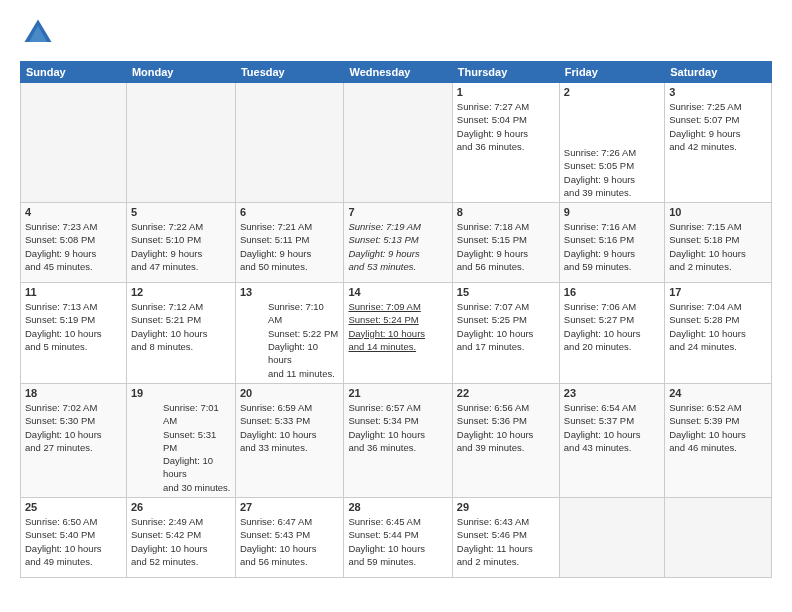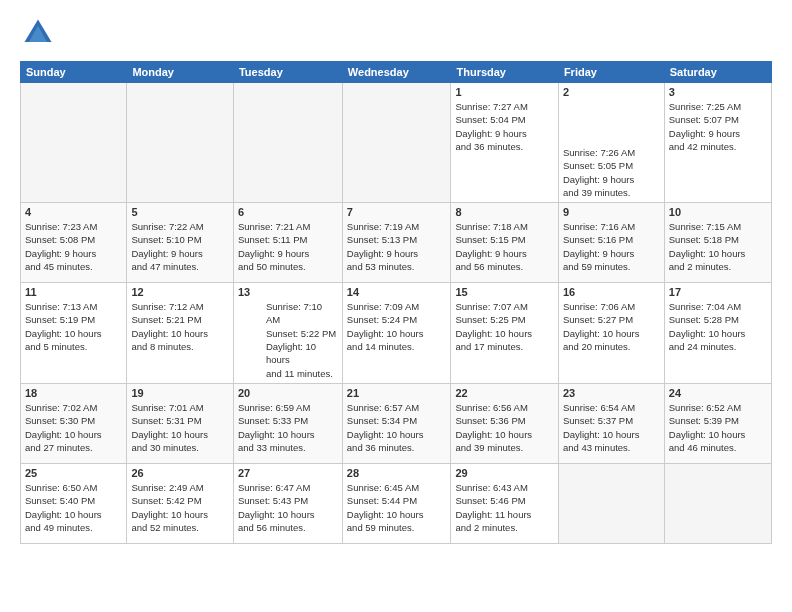--- a/index.html
+++ b/index.html
@@ -169,21 +169,21 @@
           </td>
           <td>
             <div class="day-num">6</div>
             <div class="day-info" style="white-space: pre-line;">Sunrise: 7:21 AM
 Sunset: 5:11 PM
 Daylight: 9 hours
 and 50 minutes.</div>
           </td>
           <td>
             <div class="day-num">7</div>
-            <div class="day-info" style="white-space: pre-line;">Sunrise: 7:19 AM
+            <div class="day-info" style="white-space: pre-line; font-style: italic;">Sunrise: 7:19 AM
 Sunset: 5:13 PM
 Daylight: 9 hours
 and 53 minutes.</div>
           </td>
           <td>
             <div class="day-num">8</div>
             <div class="day-info" style="white-space: pre-line;">Sunrise: 7:18 AM
 Sunset: 5:15 PM
 Daylight: 9 hours
 and 56 minutes.</div>
@@ -220,21 +220,21 @@
           </td>
           <td>
             <div class="day-num">13</div>
             <div class="day-info" style="white-space: pre-line; margin-left: 28px;">Sunrise: 7:10 AM
 Sunset: 5:22 PM
 Daylight: 10 hours
 and 11 minutes.</div>
           </td>
           <td>
             <div class="day-num">14</div>
-            <div class="day-info" style="white-space: pre-line;">Sunrise: 7:09 AM
+            <div class="day-info" style="white-space: pre-line; text-decoration: underline;">Sunrise: 7:09 AM
 Sunset: 5:24 PM
 Daylight: 10 hours
 and 14 minutes.</div>
           </td>
           <td>
             <div class="day-num">15</div>
             <div class="day-info" style="white-space: pre-line;">Sunrise: 7:07 AM
 Sunset: 5:25 PM
 Daylight: 10 hours
 and 17 minutes.</div>
@@ -257,21 +257,21 @@
         <tr>
           <td>
             <div class="day-num">18</div>
             <div class="day-info" style="white-space: pre-line;">Sunrise: 7:02 AM
 Sunset: 5:30 PM
 Daylight: 10 hours
 and 27 minutes.</div>
           </td>
           <td>
             <div class="day-num">19</div>
-            <div class="day-info" style="white-space: pre-line;">Sunrise: 7:01 AM
+            <div class="day-info" style="white-space: pre-line; margin-left: 32px;">Sunrise: 7:01 AM
 Sunset: 5:31 PM
 Daylight: 10 hours
 and 30 minutes.</div>
           </td>
           <td>
             <div class="day-num">20</div>
             <div class="day-info" style="white-space: pre-line;">Sunrise: 6:59 AM
 Sunset: 5:33 PM
 Daylight: 10 hours
 and 33 minutes.</div>

